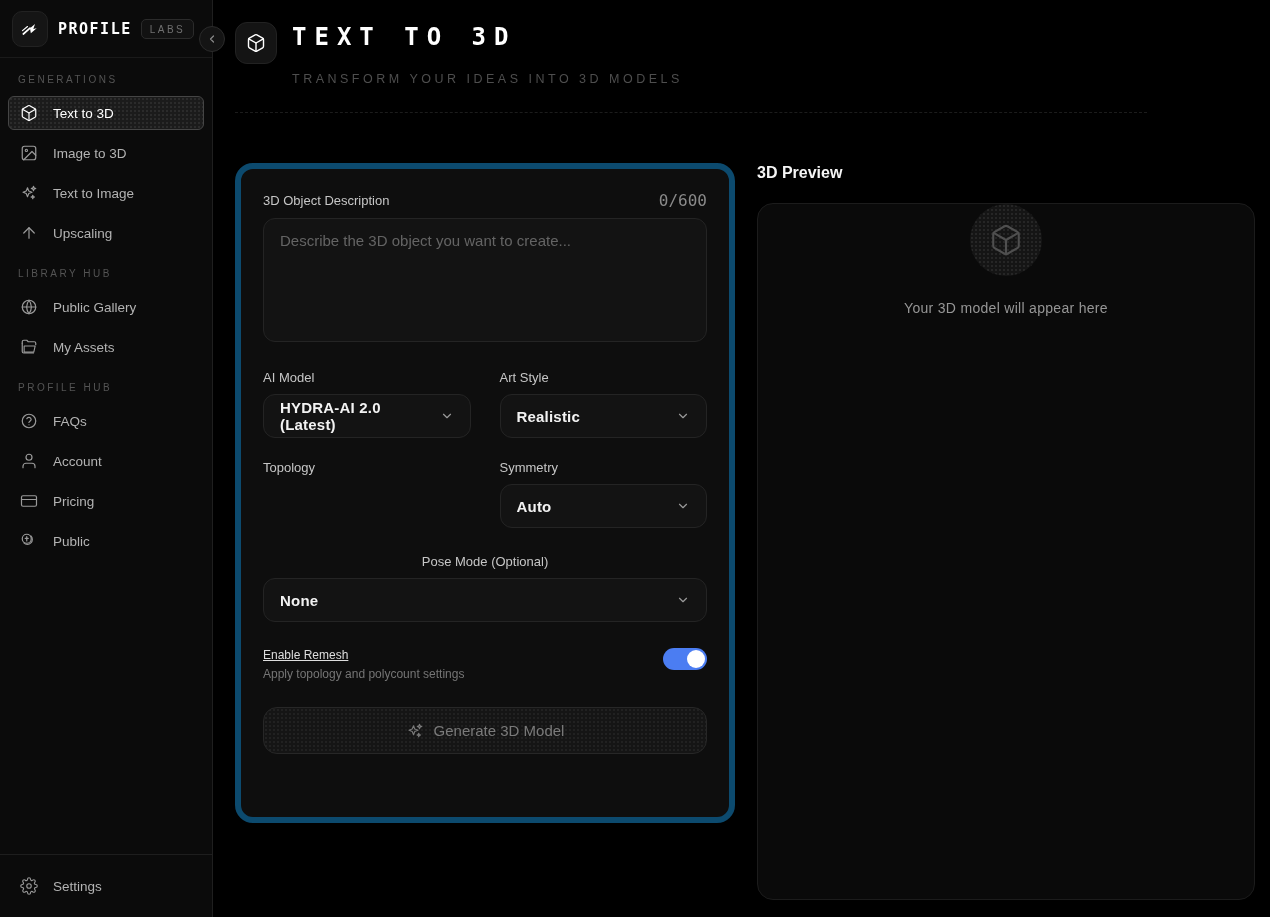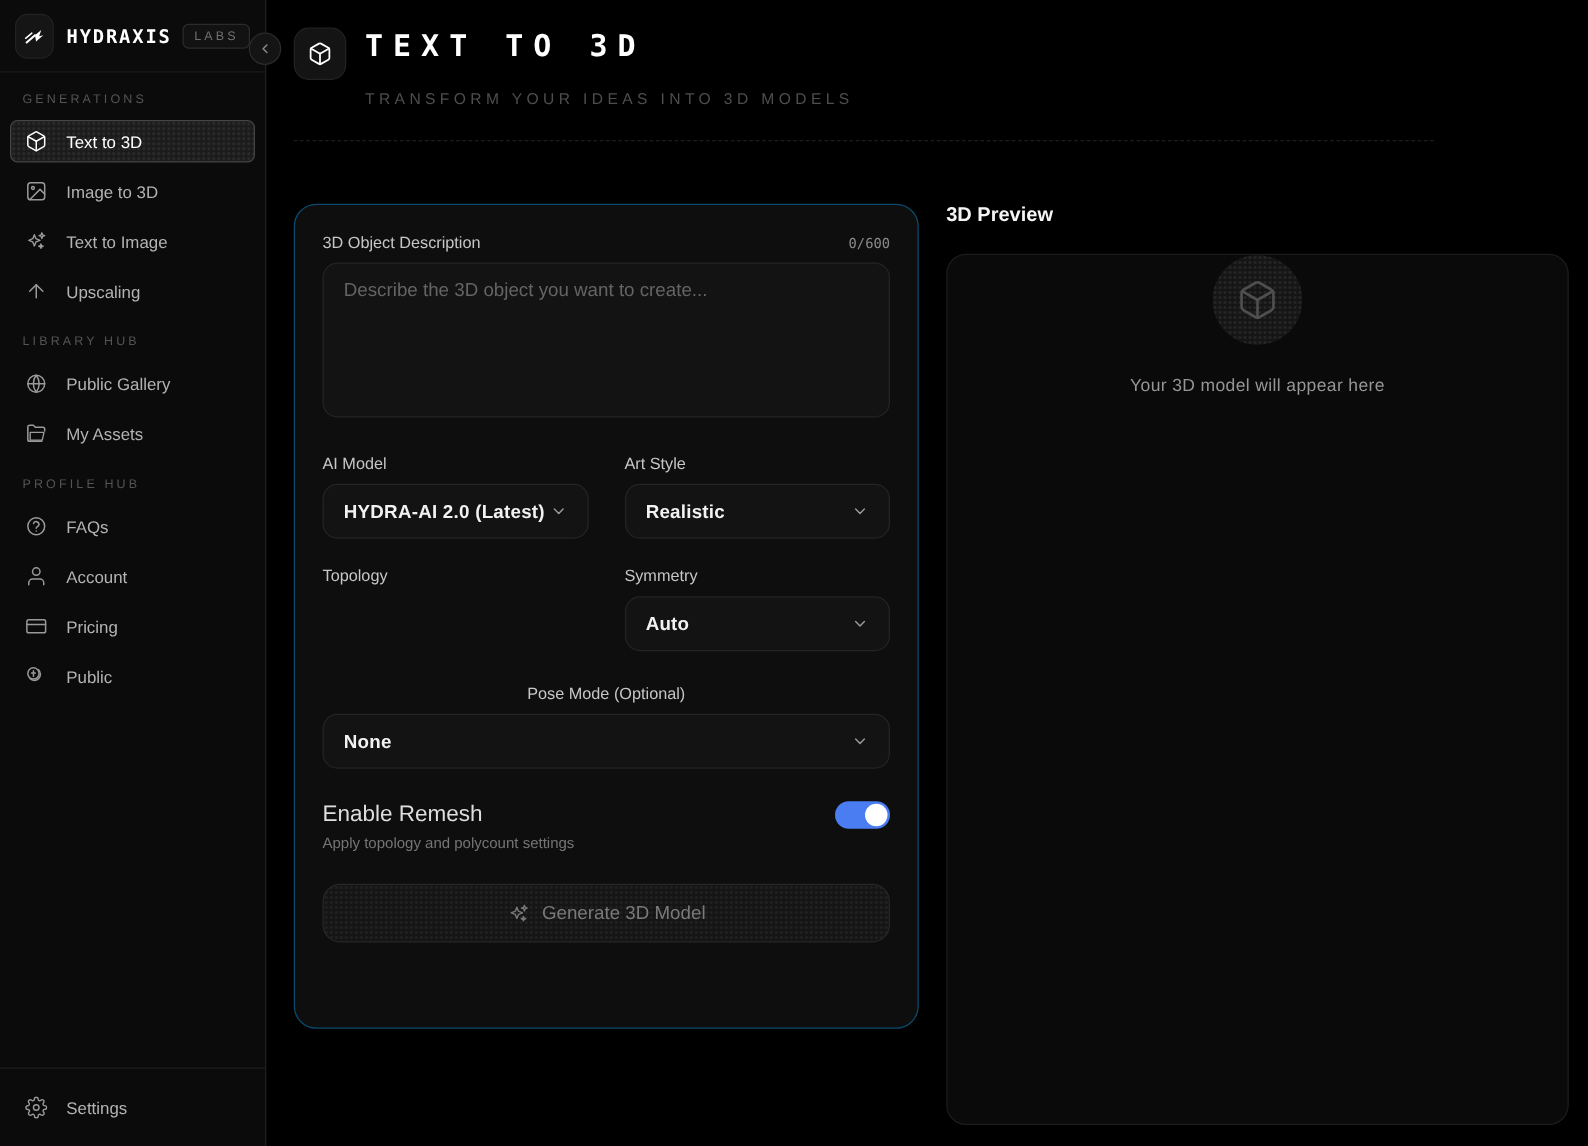--- a/index.html
+++ b/index.html
@@ -41,25 +41,25 @@
   .header-icon { width:42px; height:42px; min-width:42px; border-radius:12px; background:#141414;
                  border:1px solid #222; display:flex; align-items:center; justify-content:center; color:#fff; }
   .page-title { font-family:"DejaVu Sans Mono", monospace; font-size:24px; font-weight:bold; letter-spacing:8px;
                 color:#fff; line-height:30px; }
   .page-subtitle { margin-top:20px; font-size:12.5px; letter-spacing:3.5px; color:#4e4e4e; line-height:14px; }
   .header-sep { margin-top:26px; width:912px; border-top:1px dashed #1c1c1c; }
 
   .content { display:flex; gap:22px; margin-top:50px; }
 
   
-  .form-card { width:500px; min-width:500px; height:660px; background:#0e0e0e; border:1px solid #0c4a6e;
+  .form-card { width:500px; min-width:500px; height:660px; background:#0e0e0e; border:6px solid #0c4a6e;
                border-radius:18px; padding:22px; overflow:hidden; }
   .label-row { display:flex; justify-content:space-between; align-items:center; }
   .field-label { font-size:13px; color:#c6c6c6; line-height:16px; }
-  .char-counter { font-family:"DejaVu Sans Mono", monospace; font-size:11px; color:#8a8a8a; }
+  .char-counter { font-family:"DejaVu Sans Mono", monospace; font-size:16px; color:#8a8a8a; }
   textarea.desc { margin-top:8px; width:100%; height:124px; background:#131313; border:1px solid #242424;
                   border-radius:12px; padding:13px 16px; font-family:"Liberation Sans", sans-serif; font-size:15px;
                   color:#e8e8e8; resize:none; outline:none; }
   textarea.desc::placeholder { color:#646464; }
 
   .select-grid { display:grid; grid-template-columns:1fr 1fr; gap:22px 29px; margin-top:24px; }
   .select-box { margin-top:8px; height:44px; background:#131313; border:1px solid #242424; border-radius:12px;
                 display:flex; align-items:center; justify-content:space-between; padding:0 16px; cursor:pointer; }
   .select-value { font-size:15px; font-weight:bold; color:#f2f2f2; letter-spacing:0.2px; }
   .chev { color:#9a9a9a; display:flex; }
@@ -67,21 +67,21 @@
   .poly-row { margin-top:24px; }
   .poly-value { font-family:"DejaVu Sans Mono", monospace; font-size:13px; color:#dcdcdc; }
   .slider { position:relative; margin-top:14px; height:16px; cursor:pointer; }
   .slider-track { position:absolute; top:5px; left:0; right:0; height:6px; border-radius:3px; background-color:#1e1e1e; }
   .slider-thumb { position:absolute; top:0; width:16px; height:16px; border-radius:50%; background:#fff; }
 
   .pose-row { margin-top:26px;text-align:center; }
   .pose-row .select-box { margin-top:8px; }
 
   .remesh-row { margin-top:26px; display:flex; justify-content:space-between; align-items:flex-start; }
-  .remesh-title { font-size:18px; color:#dedede; }
+  .remesh-title { font-size:12px; color:#dedede;text-decoration:underline; }
   .remesh-desc { margin-top:5px; font-size:12px; color:#757575; }
   .toggle { position:relative; width:44px; height:22px; border-radius:11px; background:#2a2a2a; cursor:pointer; }
   .toggle .knob { position:absolute; top:2px; left:2px; width:18px; height:18px; border-radius:50%; background:#fff;
                   transition:left .15s; }
   .toggle.on { background:#4b7df2; }
   .toggle.on .knob { left:24px; }
 
   .generate-btn { margin-top:26px; width:100%; height:47px; border-radius:14px; background-color:#151515;
                   border:1px solid #272727; display:flex; align-items:center; justify-content:center; gap:10px;
                   color:#7a7a7a; font-size:15px; cursor:pointer; }
@@ -106,21 +106,21 @@
     <div class="logo-row">
       <div class="logo-mark dots">
         <span>
           <svg width="20" height="20" viewBox="0 0 24 24" fill="none" stroke="#fff" stroke-width="2" stroke-linecap="round">
             <path d="M4 18l8-7"></path>
               <path d="M3 14l6-5" stroke-width="1.4"></path>
             <path d="M12 11l6-5-2 6 4-1-7 6z" fill="#fff" stroke="none"></path>
           </svg>
         </span>
       </div>
-      <span class="brand-name">HYDRAXIS</span>
+      <span class="brand-name">PROFILE</span>
       <span class="brand-badge">LABS</span>
     </div>
 
     <div class="collapse-btn">
       <span>
         <svg width="12" height="12" viewBox="0 0 24 24" fill="none" stroke="currentColor" stroke-width="2.4" stroke-linecap="round" stroke-linejoin="round">
             <polyline points="15 18 9 12 15 6"></polyline>
           </svg>
       </span>
     </div>

